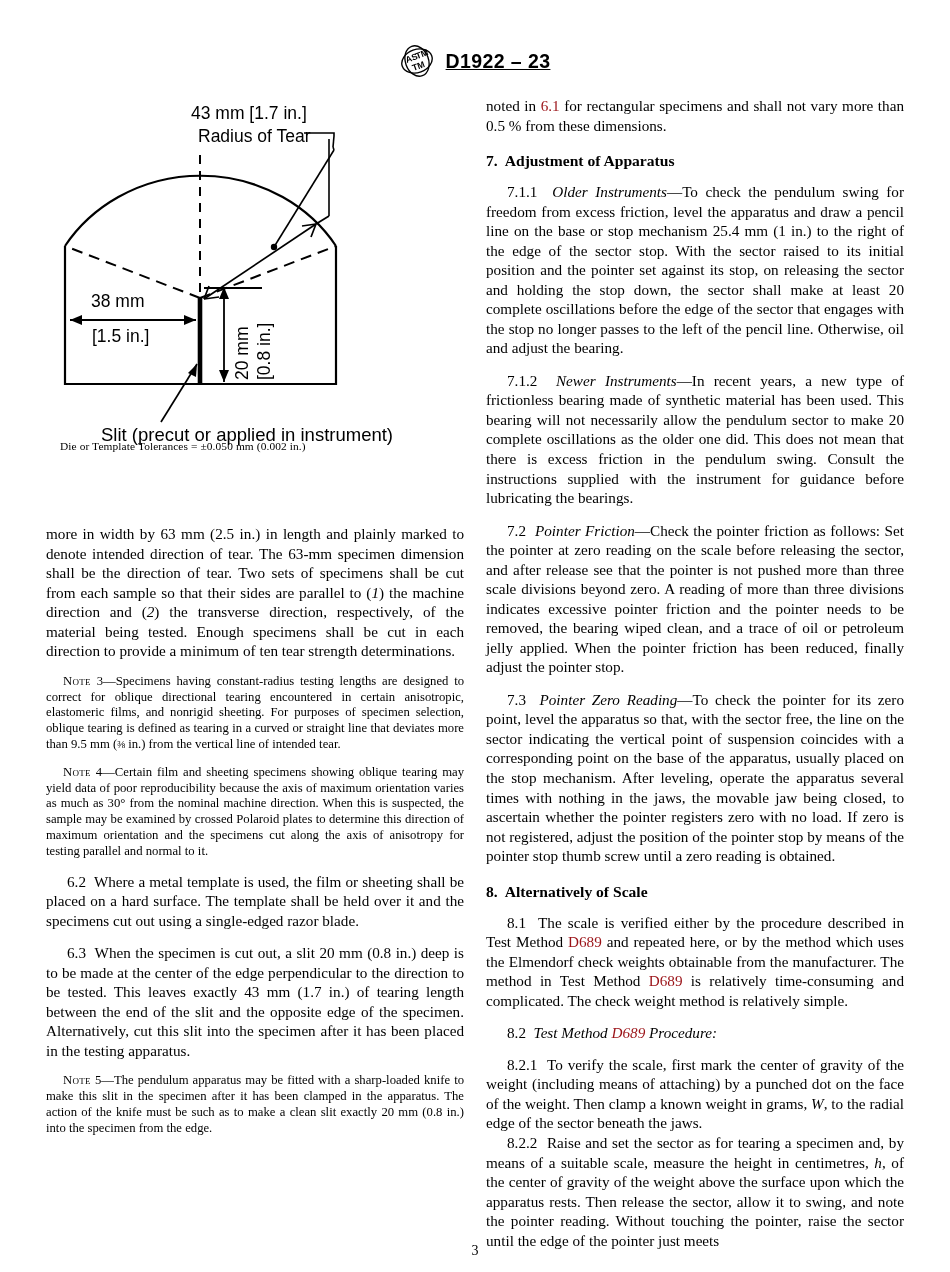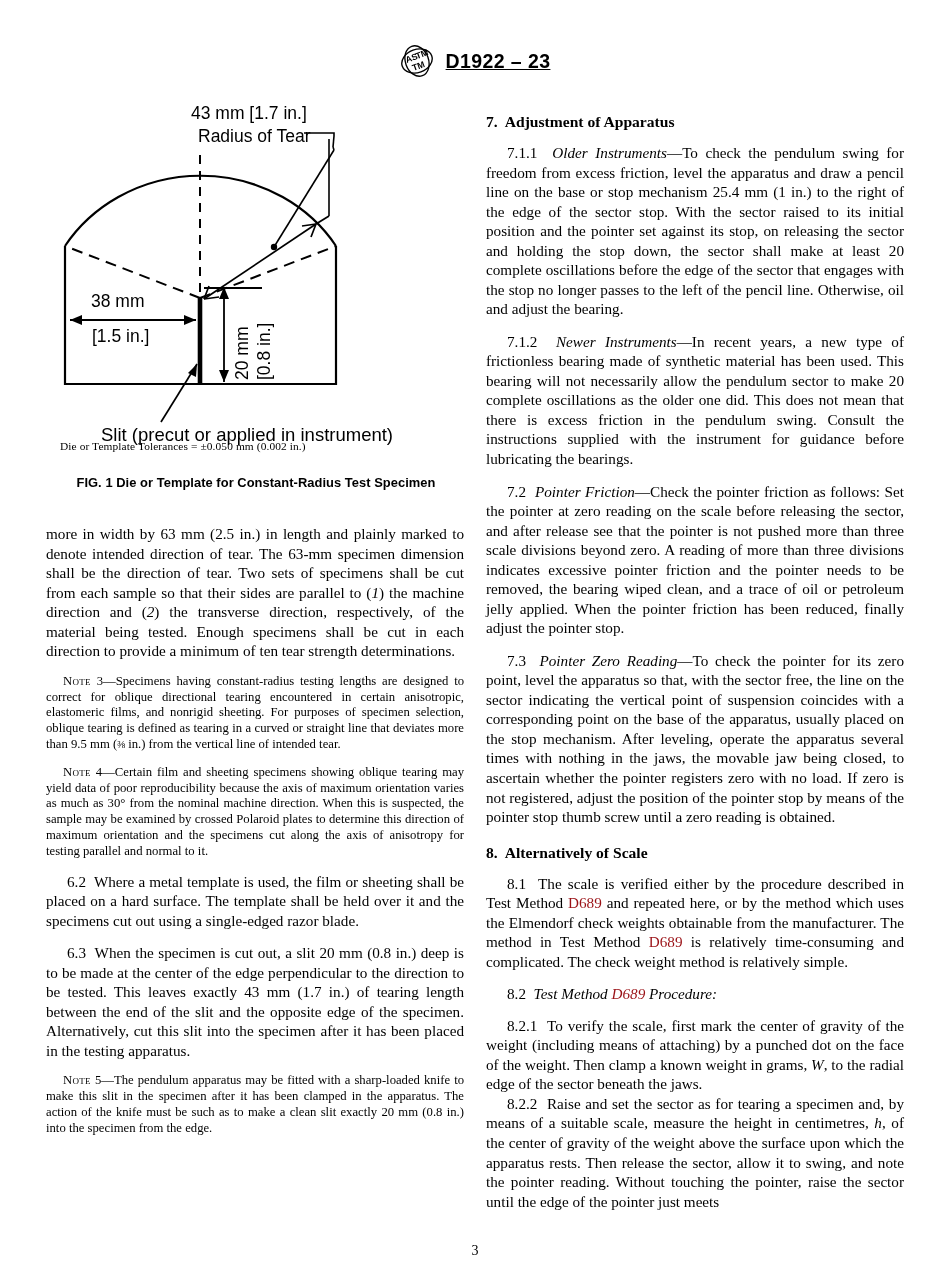--- a/index.html
+++ b/index.html
@@ -220,41 +220,41 @@
       <text x="45" y="215" font-family="Liberation Sans, sans-serif" font-size="17.5">38 mm</text>
       <text x="46" y="250" font-family="Liberation Sans, sans-serif" font-size="17.5">[1.5 in.]</text>
 
       <text x="0" y="0" font-family="Liberation Sans, sans-serif" font-size="17.5" transform="translate(202,288) rotate(-90)">20 mm</text>
       <text x="0" y="0" font-family="Liberation Sans, sans-serif" font-size="17.5" transform="translate(224,288) rotate(-90)">[0.8 in.]</text>
 
       <text x="55" y="349" font-family="Liberation Sans, sans-serif" font-size="18.5">Slit (precut or applied in instrument)</text>
     </svg>
 
     <div class="fig-tol">Die or Template Tolerances = ±0.050 mm (0.002 in.)</div>
-    <div class="fig-caption">FIG. 1  Die or Template for Constant-Radius Test Specimen</div>
   </div>
 
   <div class="col col-left" style="top:524px;">
 
     <p class="body-par"><span>more in width by 63 mm (2.5 in.) in length and plainly marked to denote intended direction of tear. The 63-mm specimen dimension shall be the direction of tear. Two sets of specimens shall be cut from each sample so that their sides are parallel to (</span><i>1</i><span>) the machine direction and (</span><i>2</i><span>) the transverse direction, respectively, of the material being tested. Enough specimens shall be cut in each direction to provide a minimum of ten tear strength determinations.</span></p>
 
     <p class="note"><span class="note-label">Note</span> <span>3</span><span>—</span><span>Specimens having constant-radius testing lengths are designed to correct for oblique directional tearing encountered in certain anisotropic, elastomeric films, and nonrigid sheeting. For purposes of specimen selection, oblique tearing is defined as tearing in a curved or straight line that deviates more than 9.5 mm (</span><span class="frac">⅜</span><span> in.) from the vertical line of intended tear.</span></p>
 
     <p class="note"><span class="note-label">Note</span> <span>4</span><span>—</span><span>Certain film and sheeting specimens showing oblique tearing may yield data of poor reproducibility because the axis of maximum orientation varies as much as 30° from the nominal machine direction. When this is suspected, the sample may be examined by crossed Polaroid plates to determine this direction of maximum orientation and the specimens cut along the axis of anisotropy for testing parallel and normal to it.</span></p>
 
     <p class="body-par indent"><span>6.2</span>&nbsp; <span>Where a metal template is used, the film or sheeting shall be placed on a hard surface. The template shall be held over it and the specimens cut out using a single-edged razor blade.</span></p>
 
     <p class="body-par indent"><span>6.3</span>&nbsp; <span>When the specimen is cut out, a slit 20 mm (0.8 in.) deep is to be made at the center of the edge perpendicular to the direction to be tested. This leaves exactly 43 mm (1.7 in.) of tearing length between the end of the slit and the opposite edge of the specimen. Alternatively, cut this slit into the specimen after it has been placed in the testing apparatus.</span></p>
 
     <p class="note"><span class="note-label">Note</span> <span>5</span><span>—</span><span>The pendulum apparatus may be fitted with a sharp-loaded knife to make this slit in the specimen after it has been clamped in the apparatus. The action of the knife must be such as to make a clean slit exactly 20 mm (0.8 in.) into the specimen from the edge.</span></p>
 
   </div>
 
   <div class="col col-right">
 
+    <p class="body-par"><span>noted in </span><a class="xref" href="#" style="text-decoration:none">6.1</a><span> for rectangular specimens and shall not vary more than 0.5 % from these dimensions.</span></p>
 
     <p class="sec-head"><span class="num">7.</span><span>Adjustment of Apparatus</span></p>
 
 
     <p class="body-par indent"><span>7.1.1</span>&nbsp; <i>Older Instruments</i><span>—</span><span>To check the pendulum swing for freedom from excess friction, level the apparatus and draw a pencil line on the base or stop mechanism 25.4 mm (1 in.) to the right of the edge of the sector stop. With the sector raised to its initial position and the pointer set against its stop, on releasing the sector and holding the stop down, the sector shall make at least 20 complete oscillations before the edge of the sector that engages with the stop no longer passes to the left of the pencil line. Otherwise, oil and adjust the bearing.</span></p>
 
     <p class="body-par indent"><span>7.1.2</span>&nbsp; <i>Newer Instruments</i><span>—</span><span>In recent years, a new type of frictionless bearing made of synthetic material has been used. This bearing will not necessarily allow the pendulum sector to make 20 complete oscillations as the older one did. This does not mean that there is excess friction in the pendulum swing. Consult the instructions supplied with the instrument for guidance before lubricating the bearings.</span></p>
 
     <p class="body-par indent"><span>7.2</span>&nbsp; <i>Pointer Friction</i><span>—</span><span>Check the pointer friction as follows: Set the pointer at zero reading on the scale before releasing the sector, and after release see that the pointer is not pushed more than three scale divisions beyond zero. A reading of more than three divisions indicates excessive pointer friction and the pointer needs to be removed, the bearing wiped clean, and a trace of oil or petroleum jelly applied. When the pointer friction has been reduced, finally adjust the pointer stop.</span></p>
 

